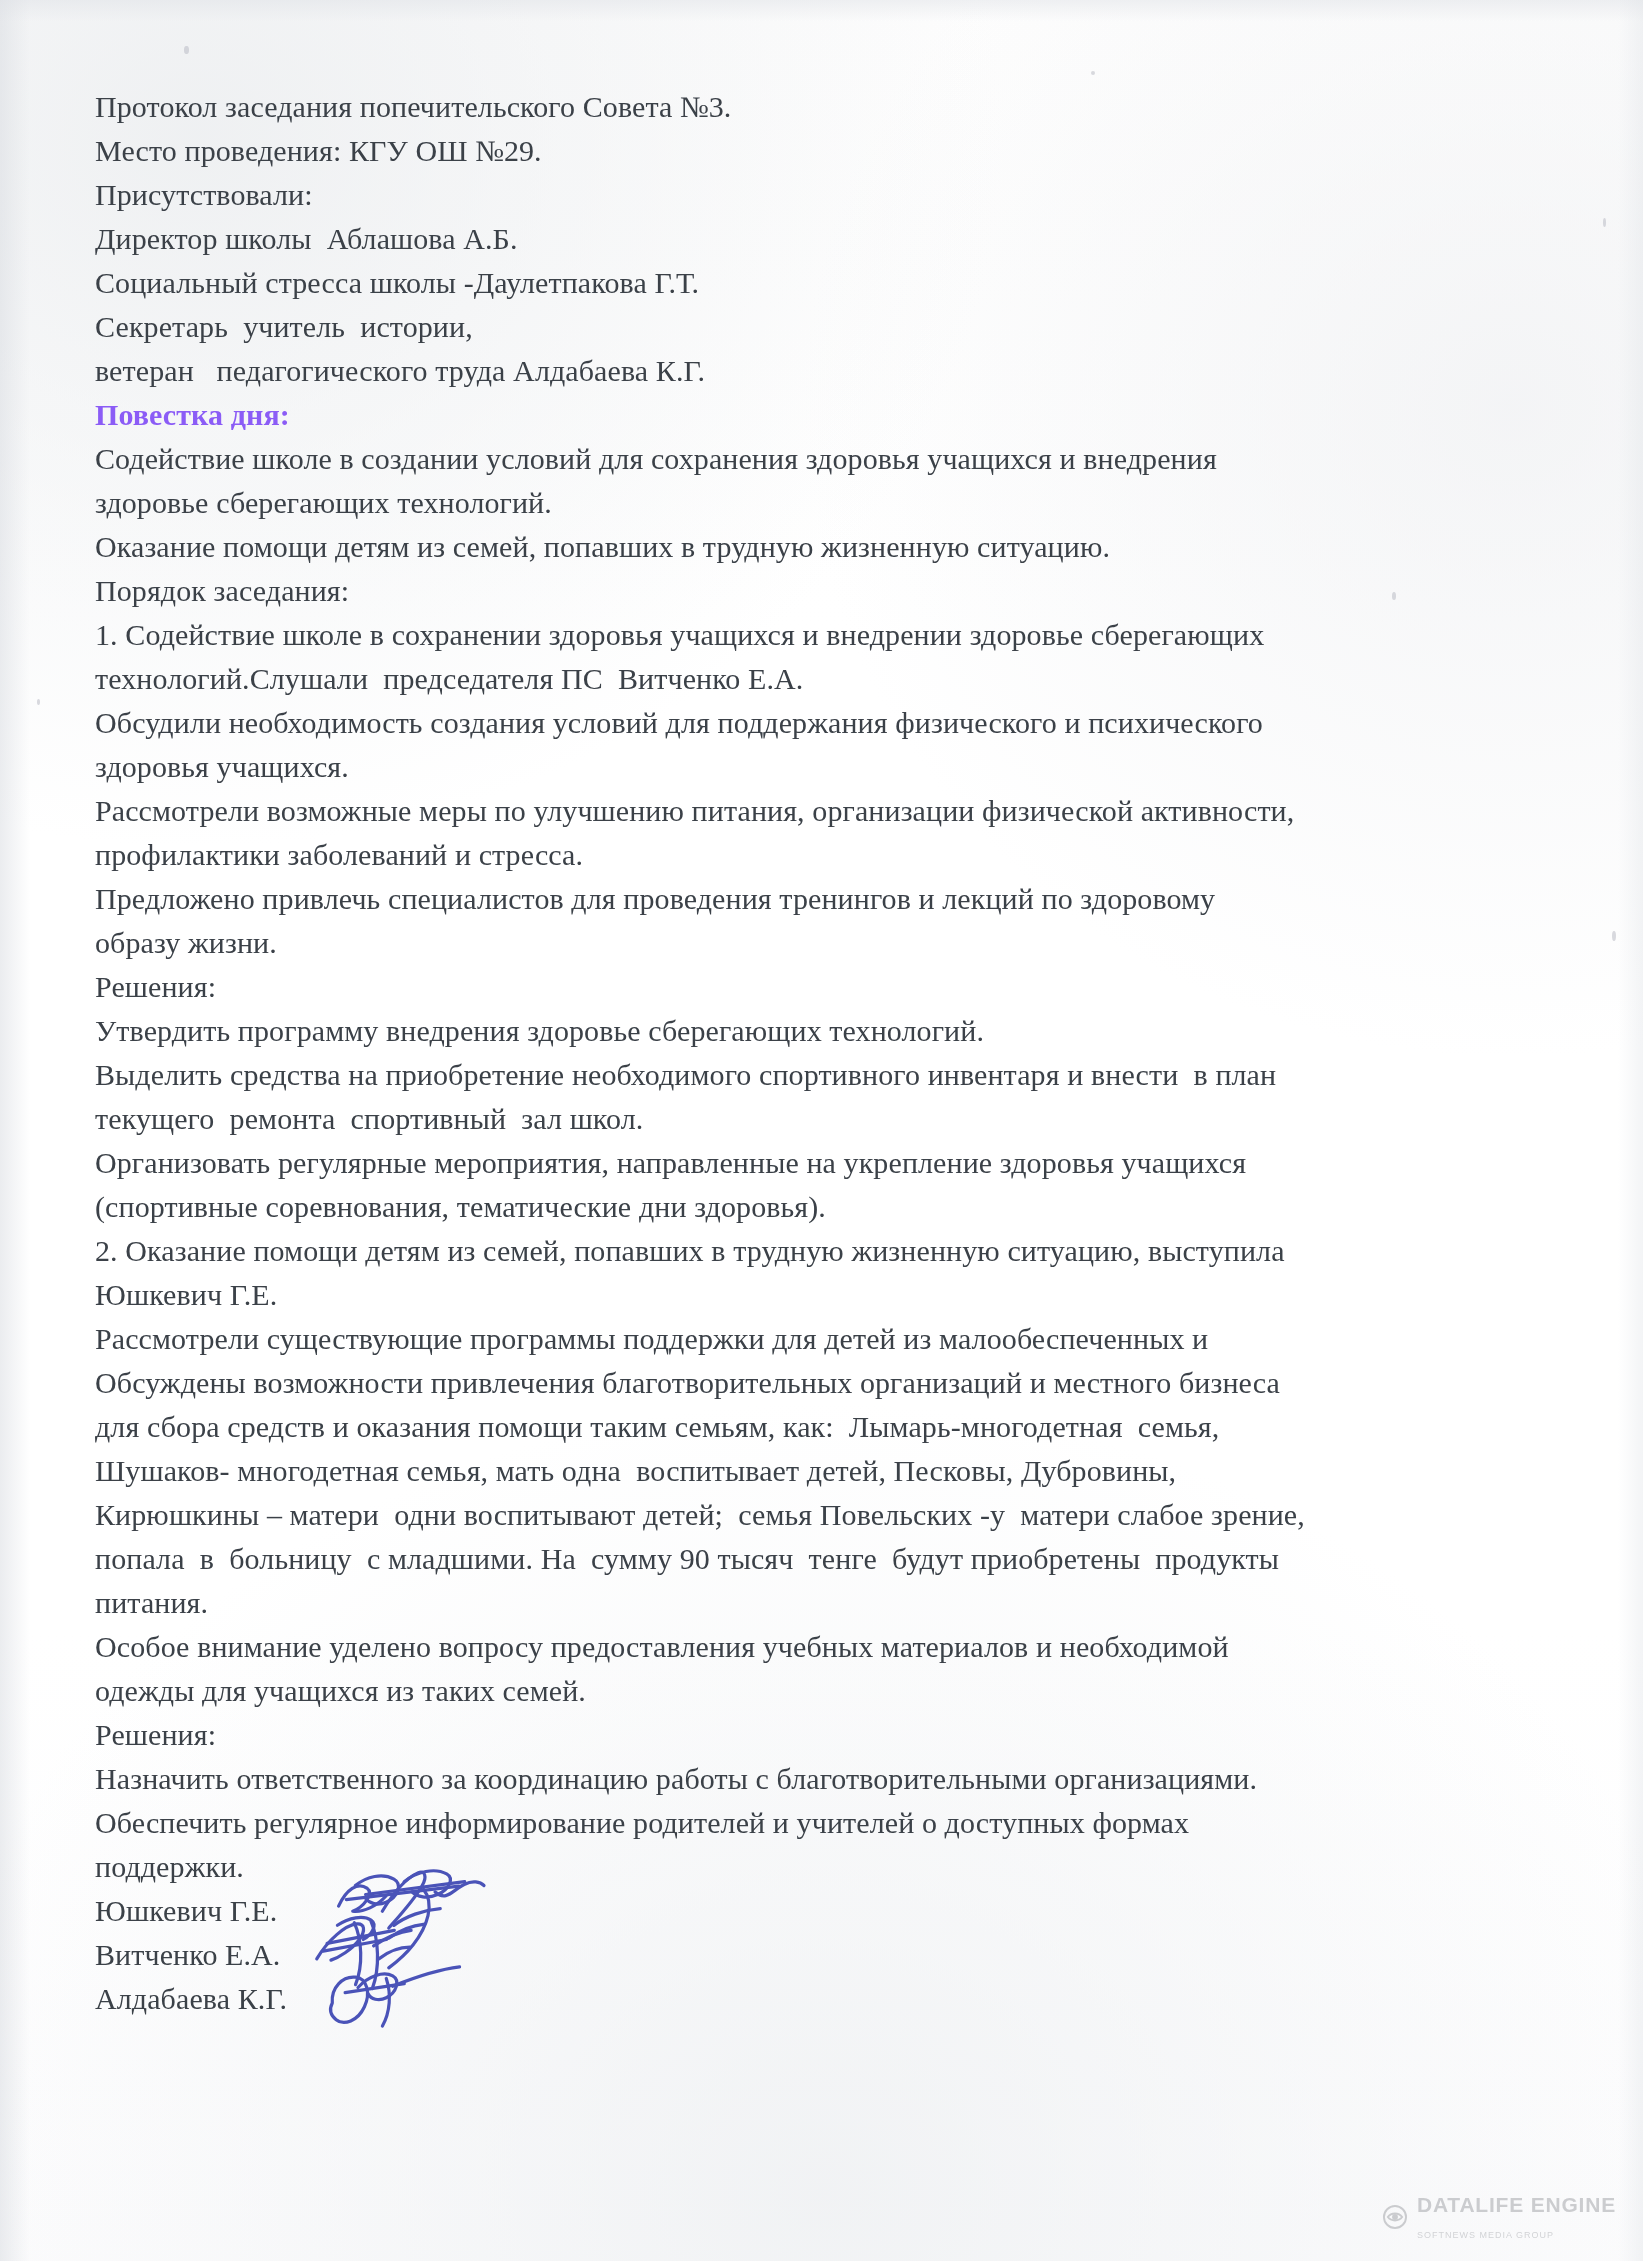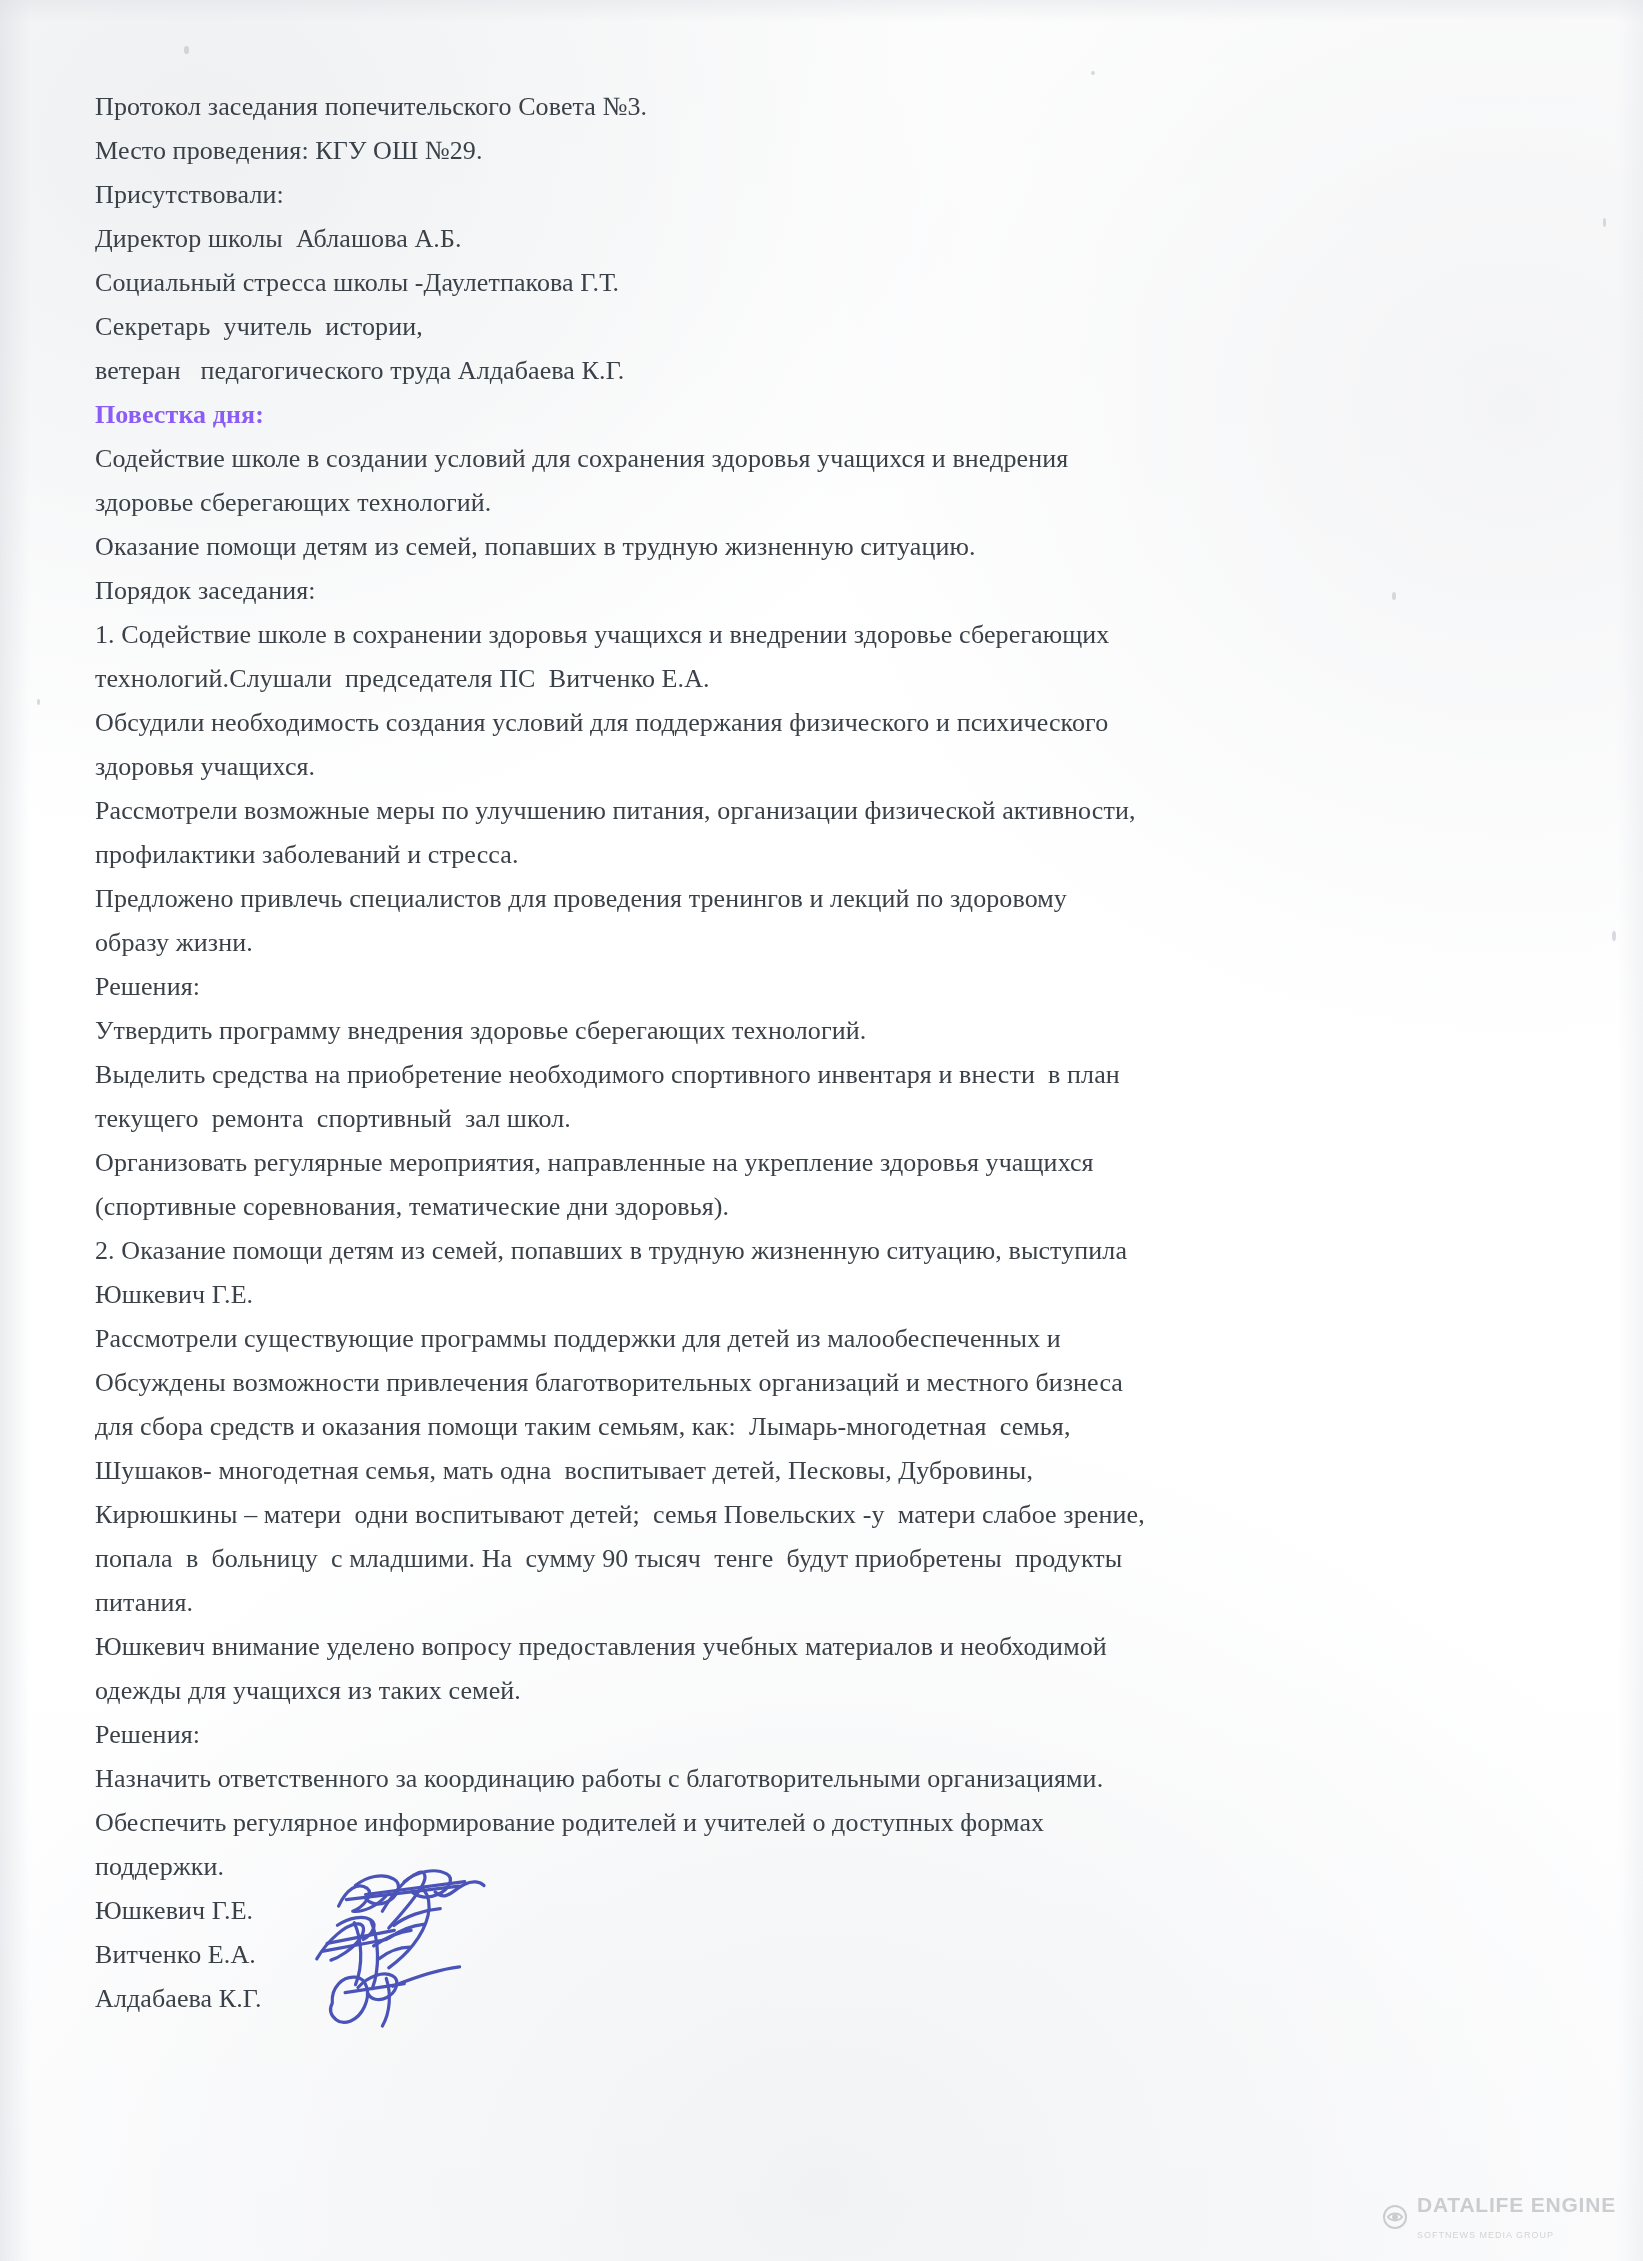--- a/index.html
+++ b/index.html
@@ -59,21 +59,21 @@
   }
 
   
   .doc-body {
     position: absolute;
     left: 95px;
     top: 85px;
     width: 1405px;
   }
   .line {
-    font-size: 26px;
+    font-size: 30px;
     line-height: 44px;
     color: #3b4148;
     letter-spacing: 0.1px;
     white-space: pre-wrap;
     margin: 0;
   }
   .line.bold {
     font-weight: bold;
     color: #8b5cf6;
   }
@@ -169,21 +169,21 @@
       <p class="line">(спортивные соревнования, тематические дни здоровья).</p>
       <p class="line">2. Оказание помощи детям из семей, попавших в трудную жизненную ситуацию, выступила</p>
       <p class="line">Юшкевич Г.Е.</p>
       <p class="line">Рассмотрели существующие программы поддержки для детей из малообеспеченных и</p>
       <p class="line">Обсуждены возможности привлечения благотворительных организаций и местного бизнеса</p>
       <p class="line">для сбора средств и оказания помощи таким семьям, как:  Лымарь-многодетная  семья,</p>
       <p class="line">Шушаков- многодетная семья, мать одна  воспитывает детей, Песковы, Дубровины,</p>
       <p class="line">Кирюшкины – матери  одни воспитывают детей;  семья Повельских -у  матери слабое зрение,</p>
       <p class="line">попала  в  больницу  с младшими. На  сумму 90 тысяч  тенге  будут приобретены  продукты</p>
       <p class="line">питания.</p>
-      <p class="line">Юшкевич внимание уделено вопросу предоставления учебных материалов и необходимой</p>
+      <p class="line">Особое внимание уделено вопросу предоставления учебных материалов и необходимой</p>
       <p class="line">одежды для учащихся из таких семей.</p>
       <p class="line">Решения:</p>
       <p class="line">Назначить ответственного за координацию работы с благотворительными организациями.</p>
       <p class="line">Обеспечить регулярное информирование родителей и учителей о доступных формах</p>
       <p class="line">поддержки.</p>
     </div>
 
   <div class="sig-block">
     <div class="sig-row">
       <p class="line">Юшкевич Г.Е.</p>

